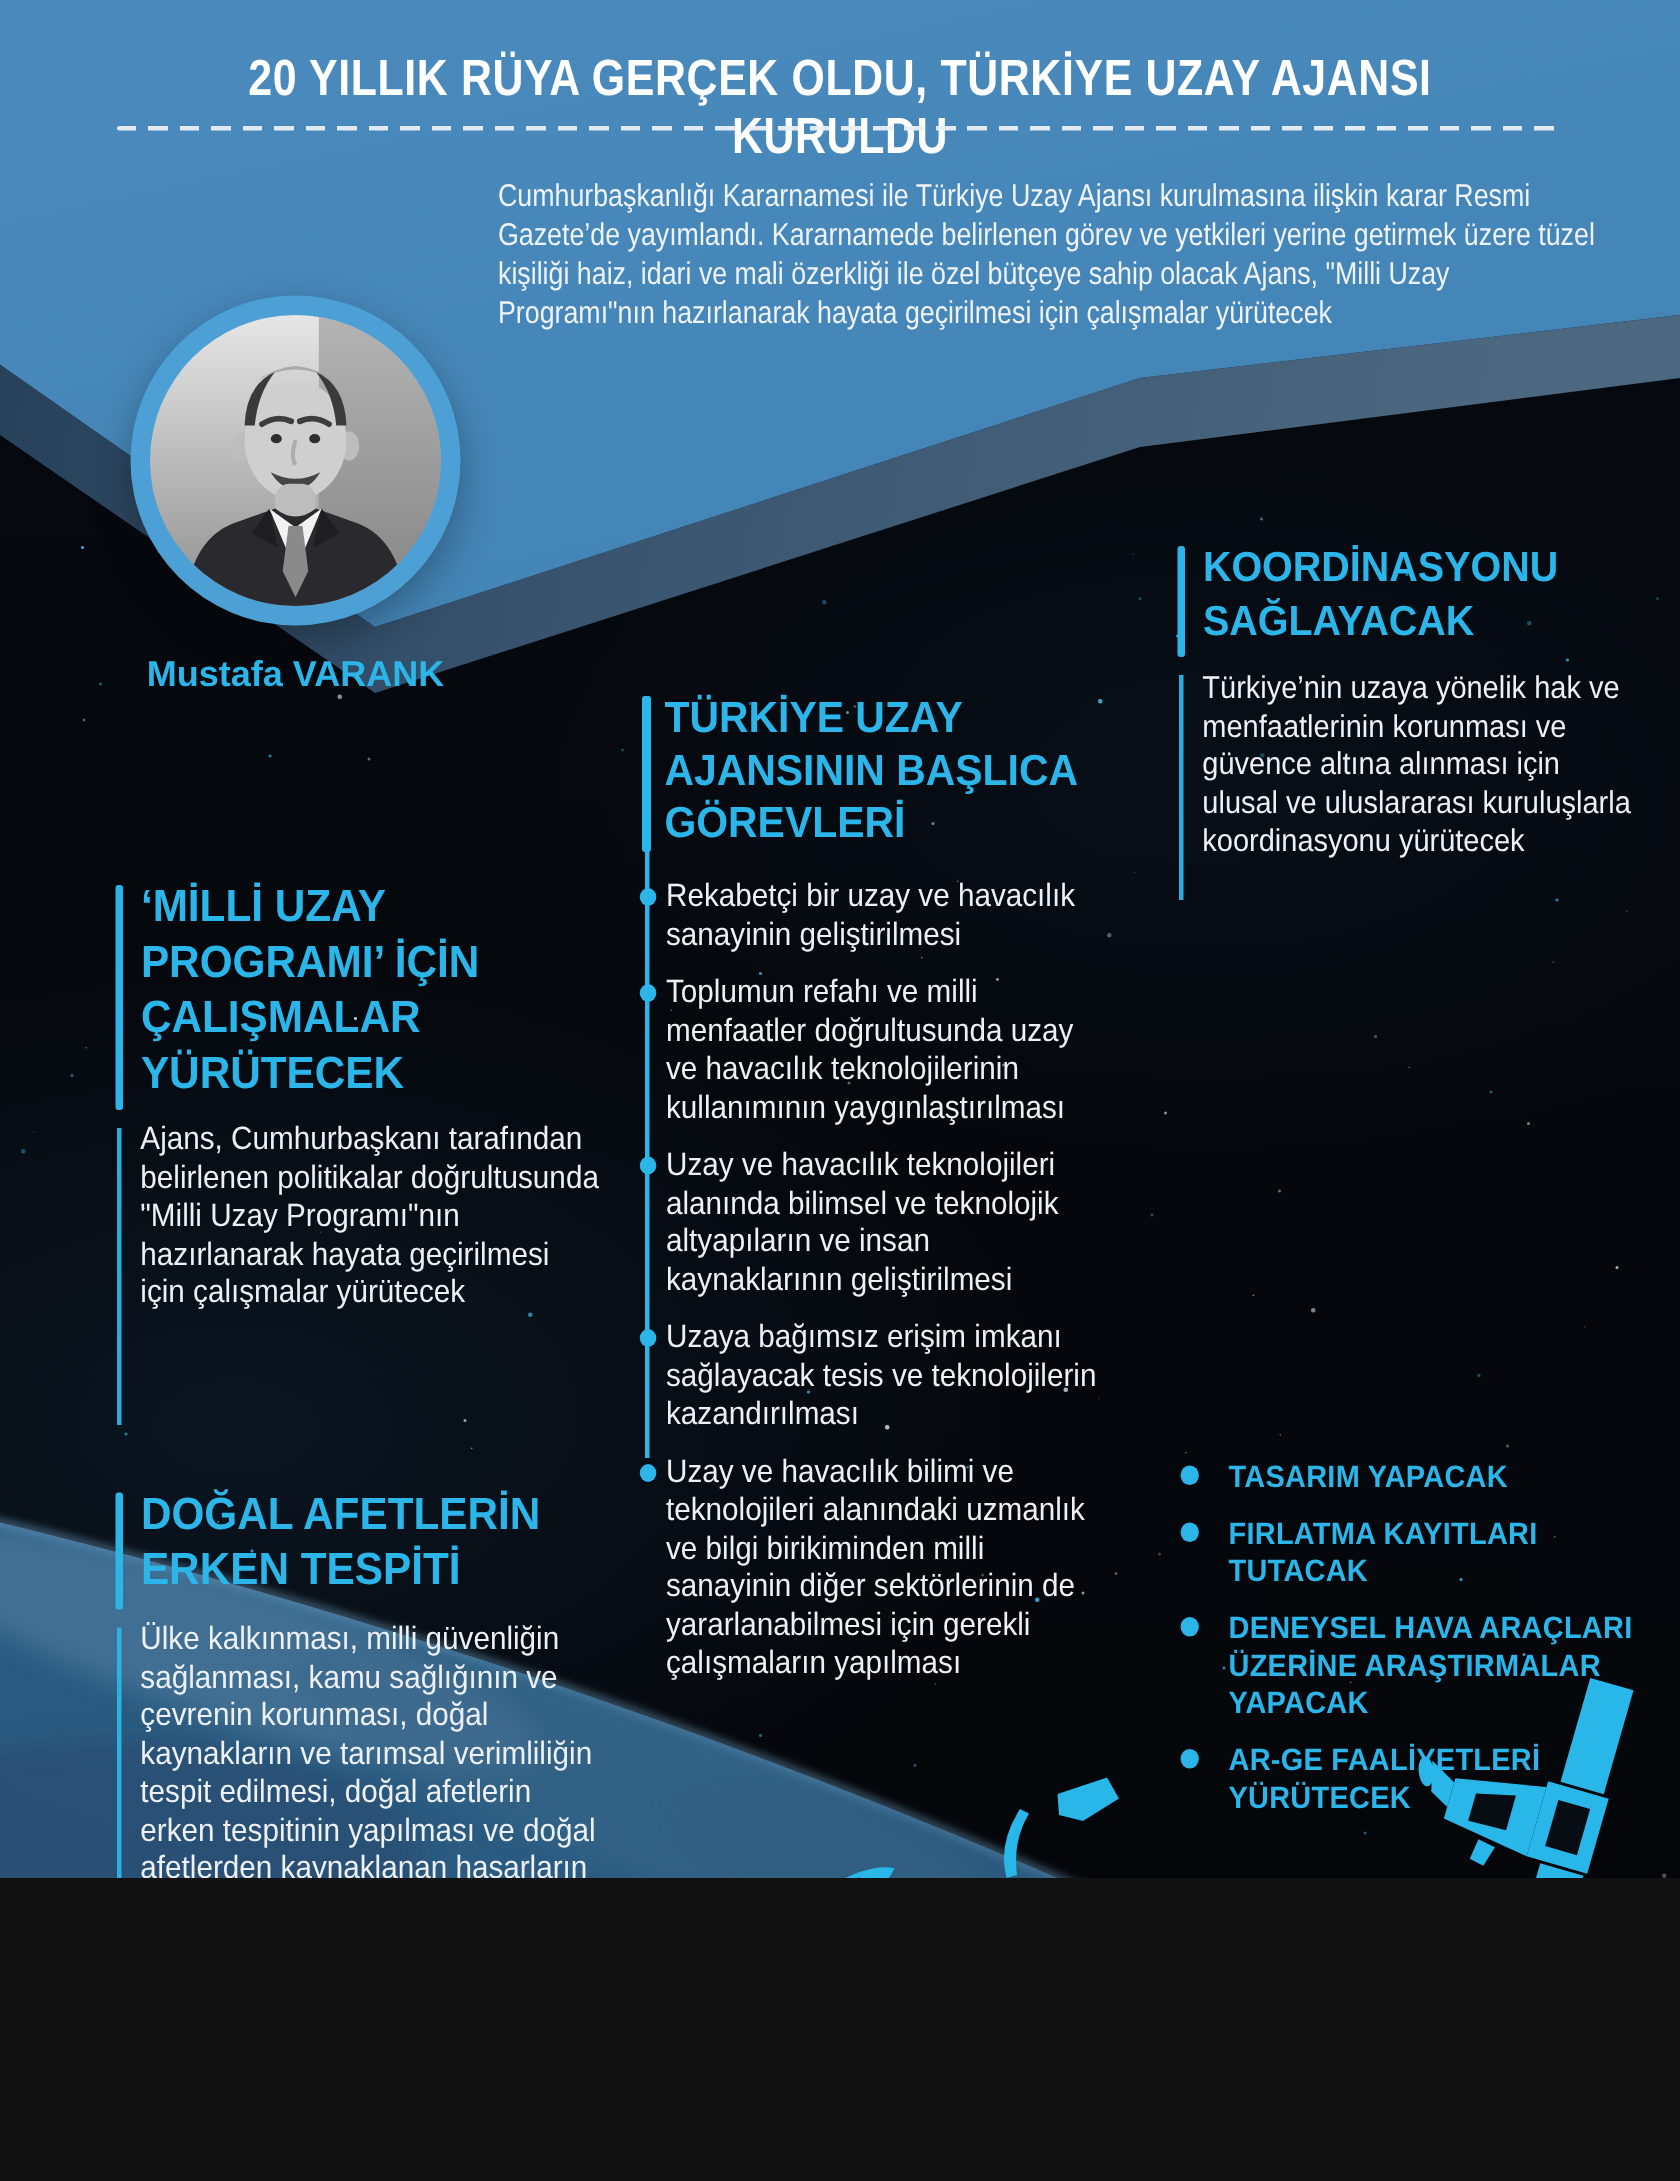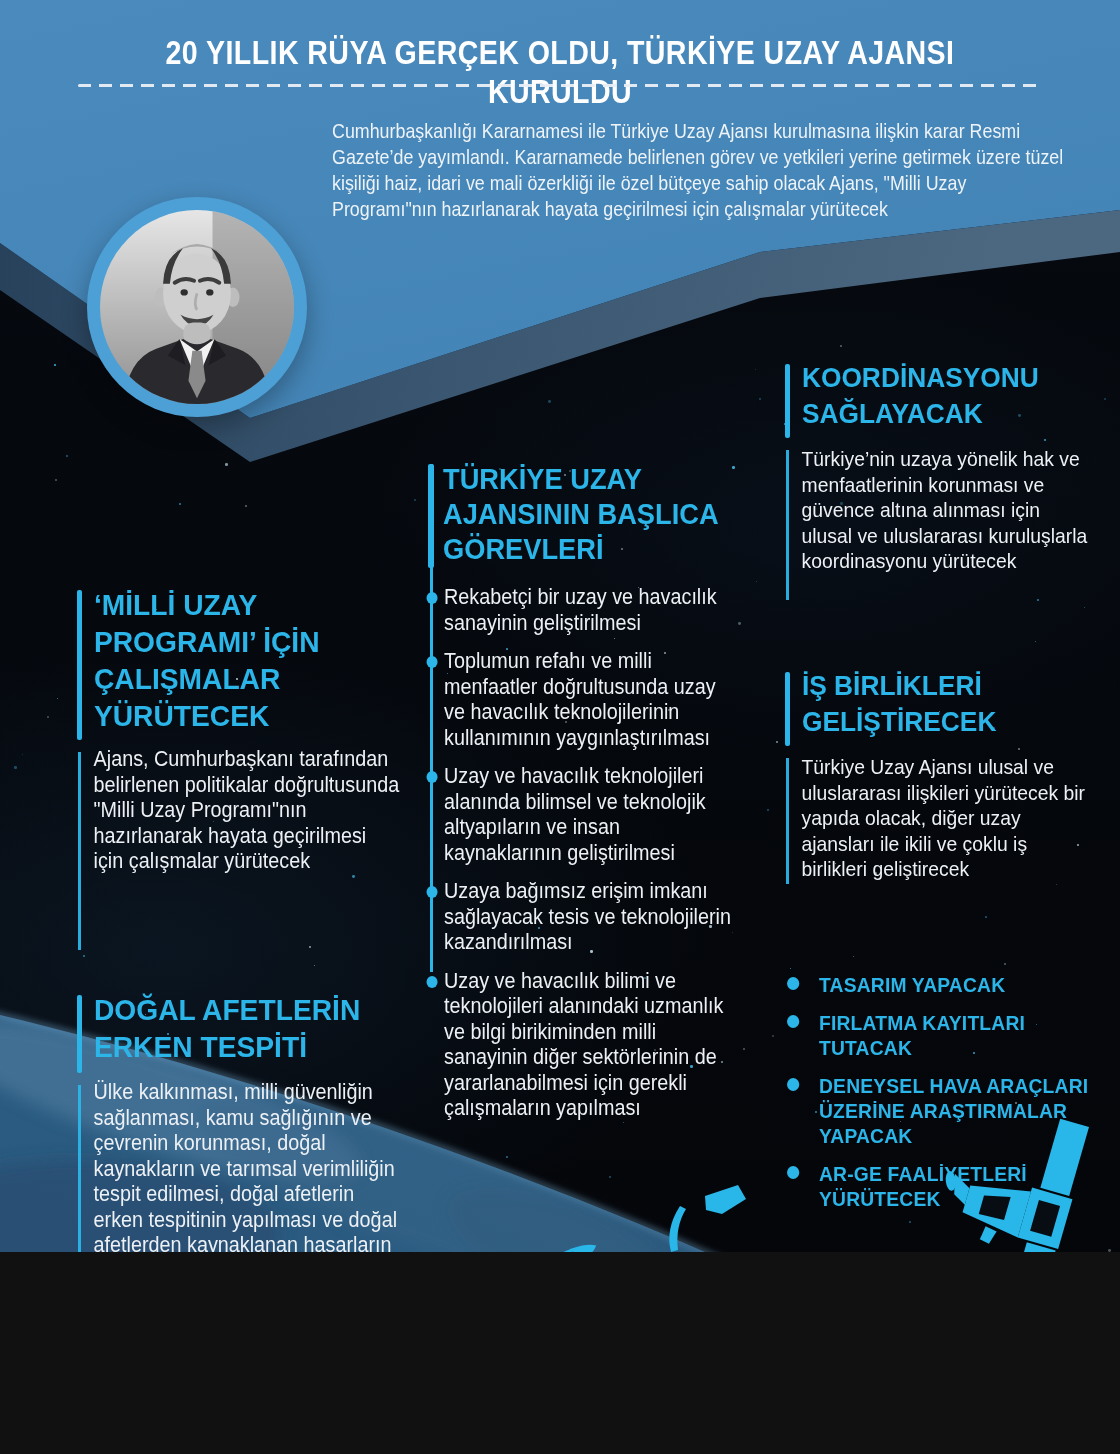--- a/index.html
+++ b/index.html
@@ -242,20 +242,21 @@
       <path d="M41.5,54 Q50,58.5 58.5,54 Q55,60 50,59.3 Q45,60 41.5,54" fill="#454545"></path>
       <path d="M44.5,61.5 q5.5,3.5 11,0" stroke="#9c9c9c" stroke-width="1.2" fill="none"></path>
       <rect x="43" y="58" width="14" height="12" rx="5" fill="#bdbdbd"></rect>
       <path d="M12,100 Q14,77 29,71.5 L43,66.5 Q50,72 57,66.5 L71,71.5 Q86,77 88,100 Z" fill="#2a2a2e"></path>
       <polygon points="41,66.5 50,88 59,66.5 50,73" fill="#f2f2f2"></polygon>
       <path d="M41,66.5 L35,75 L44,80 Z" fill="#1e1e22"></path>
       <path d="M59,66.5 L65,75 L56,80 Z" fill="#1e1e22"></path>
       <polygon points="47.6,72.5 52.4,72.5 54.4,88 50,97 45.6,88" fill="#8a8a8a"></polygon>
     </svg>
   </figure>
+  <div class="person-name">Mustafa VARANK</div>
 
   <section class="sec sec-left" id="sec-l1" style="left:77px;top:586px;width:352px;">
     <div class="bar" style="height:150px;"></div>
     <div class="tline" style="top:166px;height:198px;"></div>
     <h2 class="h-left">‘MİLLİ UZAY
 PROGRAMI’ İÇİN
 ÇALIŞMALAR
 YÜRÜTECEK</h2>
     <p>Ajans, Cumhurbaşkanı tarafından belirlenen politikalar doğrultusunda "Milli Uzay Programı"nın hazırlanarak hayata geçirilmesi için çalışmalar yürütecek</p>
   </section>
@@ -284,27 +285,20 @@
   </section>
 
   <section class="sec sec-right" id="sec-r1" style="left:785px;top:360px;width:335px;">
     <div class="bar" style="height:74px;"></div>
     <div class="tline" style="top:90px;height:150px;"></div>
     <h2 class="h-right">KOORDİNASYONU
 SAĞLAYACAK</h2>
     <p>Türkiye’nin uzaya yönelik hak ve menfaatlerinin korunması ve güvence altına alınması için ulusal ve uluslararası kuruluşlarla koordinasyonu yürütecek</p>
   </section>
 
-  <section class="sec sec-right" id="sec-r2" style="left:785px;top:668px;width:335px;">
-    <div class="bar" style="height:74px;"></div>
-    <div class="tline" style="top:90px;height:126px;"></div>
-    <h2 class="h-right">İŞ BİRLİKLERİ
-GELİŞTİRECEK</h2>
-    <p>Türkiye Uzay Ajansı ulusal ve uluslararası ilişkileri yürütecek bir yapıda olacak, diğer uzay ajansları ile ikili ve çoklu iş birlikleri geliştirecek</p>
-  </section>
 
   <div id="rbullets">
     <ul>
       <li>TASARIM YAPACAK</li>
       <li>FIRLATMA KAYITLARI TUTACAK</li>
       <li>DENEYSEL HAVA ARAÇLARI
 ÜZERİNE ARAŞTIRMALAR
 YAPACAK</li>
       <li>AR-GE FAALİYETLERİ
 YÜRÜTECEK</li>

